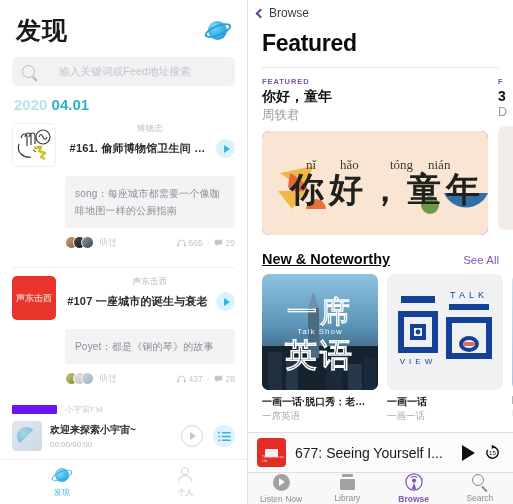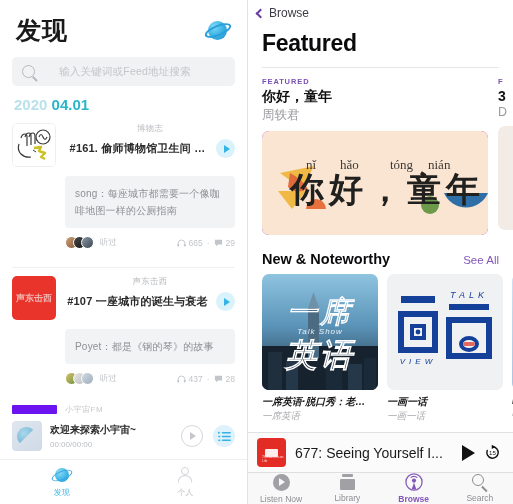--- a/index.html
+++ b/index.html
@@ -198,24 +198,24 @@
   .feat-art {
     margin-top: 7px; height: 104px; border-radius: 7px; background: #a21caf;
     position: relative; overflow: hidden;
   }
   .feat-art.alt { background: #f3ece6; }
 
   .nn-head {
     display: flex; align-items: baseline; justify-content: space-between;
     padding: 16px 14px 7px 14px;
   }
-  .nn-title { font-size: 14.5px; font-weight: bold; color: #0b0b0d; }
+  .nn-title { font-size: 14.5px; font-weight: bold; color: #0b0b0d; text-decoration: underline; }
   .nn-seeall { font-size: 11.5px; color: #8358b8; }
   .nn-row { display: flex; padding: 0 0 0 14px; gap: 9px; }
-  .nn-card { width: 116px; flex: 0 0 auto; font-style: italic; }
+  .nn-card { width: 116px; flex: 0 0 auto; }
   .nn-card.partial { width: 18px; overflow: hidden; }
   .nn-art { width: 116px; height: 116px; border-radius: 7px; overflow: hidden; position: relative; }
   .nn-name {
     font-size: 10px; font-weight: bold; color: #1a1a1c; margin-top: 5px;
     white-space: nowrap; overflow: hidden; text-overflow: ellipsis;
   }
   .nn-author {
     font-size: 9.5px; color: #a9a9ae; margin-top: 1px;
     white-space: nowrap; overflow: hidden; text-overflow: ellipsis;
   }
@@ -494,21 +494,21 @@
               <rect x="6" y="78" width="14" height="38" fill="#1f2f3d"></rect>
               <rect x="24" y="86" width="12" height="30" fill="#24384a"></rect>
               <rect x="64" y="82" width="16" height="34" fill="#1b2a38"></rect>
               <rect x="86" y="90" width="14" height="26" fill="#24384a"></rect>
               <rect x="102" y="84" width="12" height="32" fill="#1b2a38"></rect>
               <text x="58" y="48" text-anchor="middle" font-family="DejaVu Sans, sans-serif" font-size="30" fill="none" stroke="#ffffff" stroke-width="1.3" letter-spacing="3">一席</text>
               <text x="58" y="60" text-anchor="middle" font-family="Liberation Sans, sans-serif" font-size="8" fill="#eaf3fa" letter-spacing="1">Talk Show</text>
               <text x="58" y="92" text-anchor="middle" font-family="DejaVu Sans, sans-serif" font-size="32" fill="none" stroke="#ffffff" stroke-width="1.5" letter-spacing="3">英语</text>
             </svg>
           </div>
-          <div class="nn-name">一席英语·脱口秀：老…</div>
+          <div class="nn-name">一画一话·脱口秀：老…</div>
           <div class="nn-author">一席英语</div>
         </div>
 
         <div class="nn-card">
           <div class="nn-art">
             <svg width="116" height="116" viewBox="0 0 116 116">
               <rect width="116" height="116" fill="#f0f1f2"></rect>
               <rect x="14" y="22" width="34" height="7" fill="#14409a"></rect>
               <rect x="14" y="40" width="34" height="36" fill="none" stroke="#14409a" stroke-width="6"></rect>
               <rect x="25" y="52" width="12" height="12" fill="none" stroke="#14409a" stroke-width="4"></rect>

